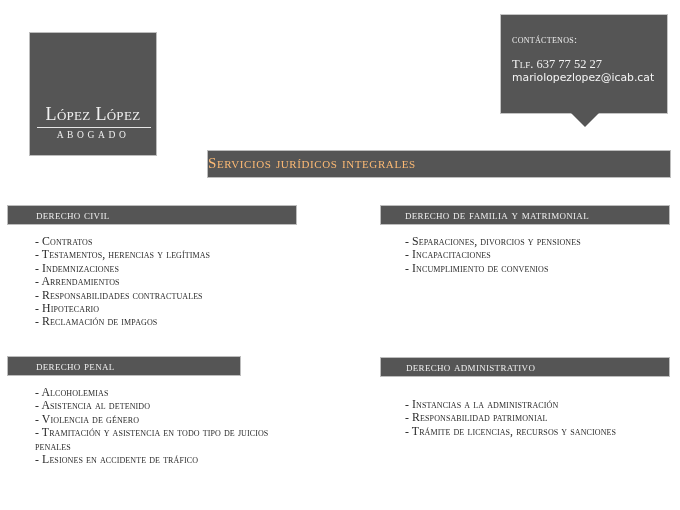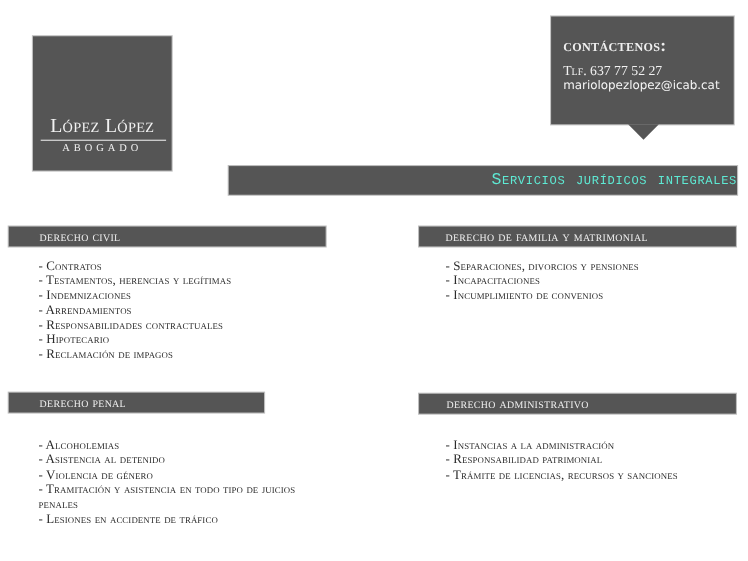--- a/index.html
+++ b/index.html
@@ -63,24 +63,23 @@
       left: 571px; top: 113px;
       width: 0; height: 0;
       border-left: 14px solid transparent;
       border-right: 14px solid transparent;
       border-top: 14px solid #555555;
     }
     .contact-title {
       position: absolute;
       left: 11px; top: 18px;
       color: #efefef;
-      font-size: 16px;
+      font-size: 11px;
       font-variant: small-caps;
       letter-spacing: 0.3px;
-      font-weight: bold;
     }
     .contact-phone {
       position: absolute;
       left: 11px; top: 42px;
       color: #f2f2f2;
       font-size: 12.5px;
       font-variant: small-caps;
     }
     .contact-email {
       position: absolute;
@@ -90,27 +89,26 @@
       font-size: 10.8px;
     }
 
     
     .banner {
       position: absolute;
       left: 208px; top: 151px;
       width: 462px; height: 26px;
       background: #555555;
       box-shadow: 0 0 0 1px #bdbdbd;
-      color: #5eead4;
-      text-align: right;
+      color: #fdba74;
+      text-align: left;
       font-size: 15px;
       font-variant: small-caps;
       line-height: 25px;
       letter-spacing: 0.6px;
-      font-family: Liberation Mono, monospace;
     }
 
     
     .section-bar {
       position: absolute;
       height: 18px;
       background: #555555;
       box-shadow: 0 0 0 1px #bdbdbd;
       color: #efefef;
       font-size: 12.5px;
@@ -131,21 +129,21 @@
     }
     .section-list li { margin: 0; padding: 0; }
 
     #bar-civil { left: 8px; top: 206px; width: 288px; padding-left: 28px; }
     #list-civil { left: 35px; top: 235px; width: 260px; }
 
     #bar-familia { left: 381px; top: 206px; width: 288px; padding-left: 24px; }
     #list-familia { left: 405px; top: 235px; width: 260px; }
 
     #bar-penal { left: 8px; top: 357px; width: 232px; padding-left: 28px; }
-    #list-penal { left: 35px; top: 386px; width: 260px; margin-top: 12px; }
+    #list-penal { left: 35px; top: 386px; width: 260px; }
 
     #bar-admin { left: 381px; top: 358px; width: 288px; padding-left: 25px; }
     #list-admin { left: 405px; top: 398px; width: 230px; }
   </style>
 </head>
 <body>
 
 <div class="logo">
   <div class="logo-name">López López</div>
   <div class="logo-rule"></div>

